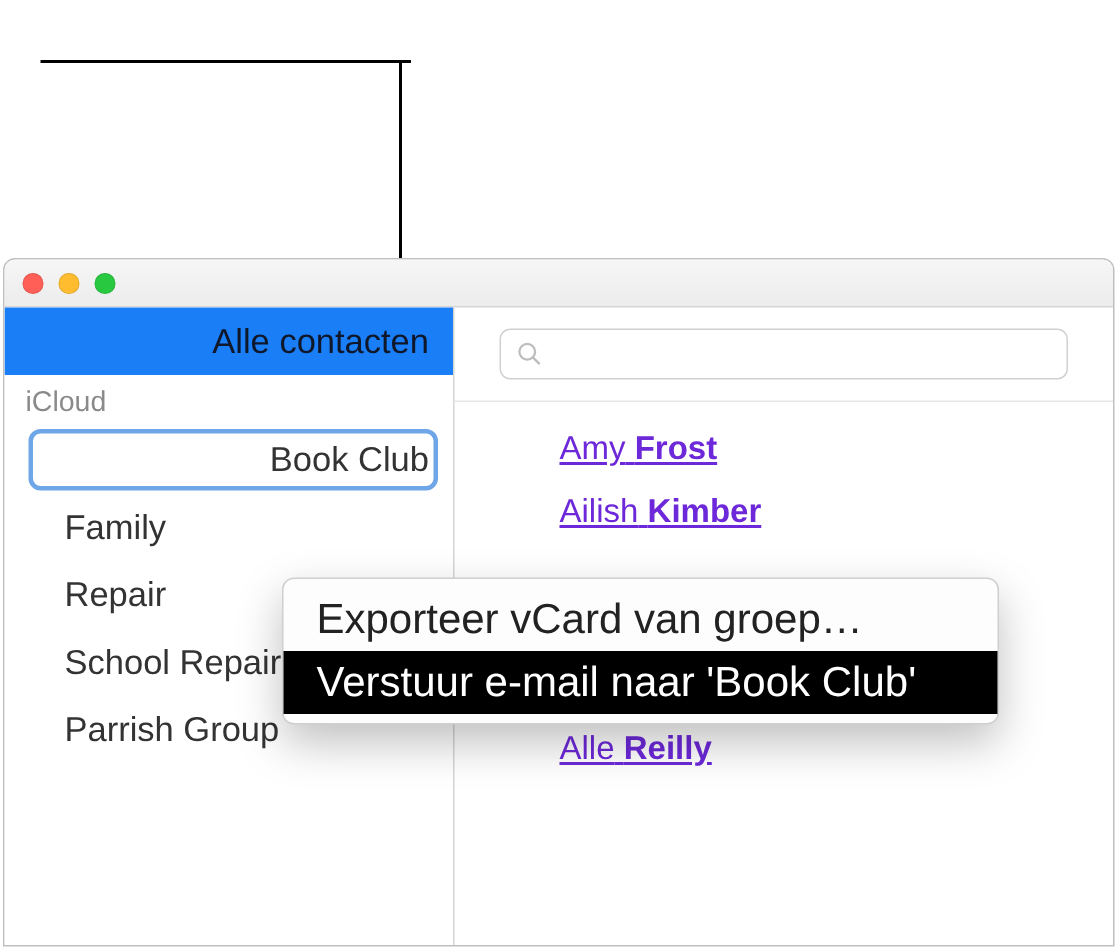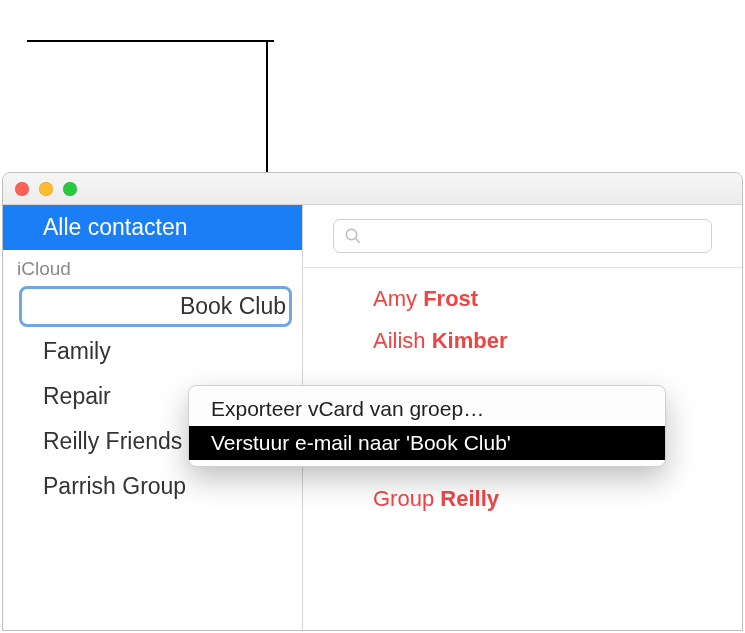--- a/index.html
+++ b/index.html
@@ -65,21 +65,22 @@
       padding: 9px 16px 9px 40px;
       font-size: 23px;
       color: #333;
       cursor: default;
     }
     .sidebar-item.toplevel {
       padding-left: 40px;
     }
     .sidebar-item.selected-top {
       background: #1a7ef7;
-      color: #ffffff;
+      color: #0f172a;
+      text-align: right;
     }
     .sidebar-section-header {
       padding: 8px 14px 4px 14px;
       font-size: 19px;
       color: #8a8a8a;
     }
     .sidebar-item.focused {
       position: relative;
       text-align: right;
     }
@@ -122,39 +123,40 @@
     .searchbar input::placeholder { color: #bdbdbd; }
     .search-icon {
       width: 18px; height: 18px; fill: none; stroke: #bdbdbd; stroke-width: 2;
     }
 
     .contacts {
       padding: 10px 0 0 70px;
     }
     .contact-row {
       font-size: 22px;
-      color: #ef4444;
+      color: #6d28d9;
       padding: 8px 0;
+      text-decoration: underline;
     }
     .contact-row b { font-weight: 700; }
 
     .context-menu {
       position: absolute;
       left: 188px;
       top: 385px;
       width: 478px;
       background: #fdfdfd;
       border: 1px solid #cfcfcf;
       border-radius: 8px;
       box-shadow: 0 12px 30px rgba(0,0,0,0.25);
       padding: 6px 0;
       z-index: 50;
     }
     .menu-item {
-      font-size: 21px;
+      font-size: 28px;
       color: #222;
       padding: 5px 22px;
       cursor: default;
     }
     .menu-item.highlighted {
       background: #000000;
       color: #fff;
     }
   </style>
 </head>
@@ -169,40 +171,40 @@
     <div class="traffic-light tl-min"></div>
     <div class="traffic-light tl-max"></div>
   </div>
   <div class="body">
     <div class="sidebar">
       <div class="sidebar-item toplevel selected-top">Alle contacten</div>
       <div class="sidebar-section-header">iCloud</div>
       <div class="sidebar-item focused">Book Club</div>
       <div class="sidebar-item">Family</div>
       <div class="sidebar-item">Repair</div>
-      <div class="sidebar-item">Reilly Friends</div>
+      <div class="sidebar-item">School Repair</div>
       <div class="sidebar-item">Parrish Group</div>
     </div>
     <div class="main">
       <div class="searchbar-wrap">
         <div class="searchbar">
           <svg class="search-icon" viewBox="0 0 24 24">
             <circle cx="10" cy="10" r="7"></circle>
             <line x1="15" y1="15" x2="21" y2="21"></line>
           </svg>
         </div>
       </div>
       <div class="contacts">
         <div class="contact-row"><span>Amy</span> <b>Frost</b></div>
         <div class="contact-row"><span>Ailish</span> <b>Kimber</b></div>
         <div class="contact-row"><span></span> <b></b></div>
         <div class="contact-row"><span></span> <b></b></div>
         <div class="contact-row"><span>Charles</span> <b>Parrish</b></div>
         <div class="contact-row"><span>Matt</span> <b>Reiff</b></div>
-        <div class="contact-row"><span>Group</span> <b>Reilly</b></div>
+        <div class="contact-row"><span>Alle</span> <b>Reilly</b></div>
       </div>
     </div>
   </div>
 </div>
 
 <div class="context-menu">
   <div class="menu-item">Exporteer vCard van groep…</div>
   <div class="menu-item highlighted">Verstuur e-mail naar 'Book Club'</div>
 </div>
 

